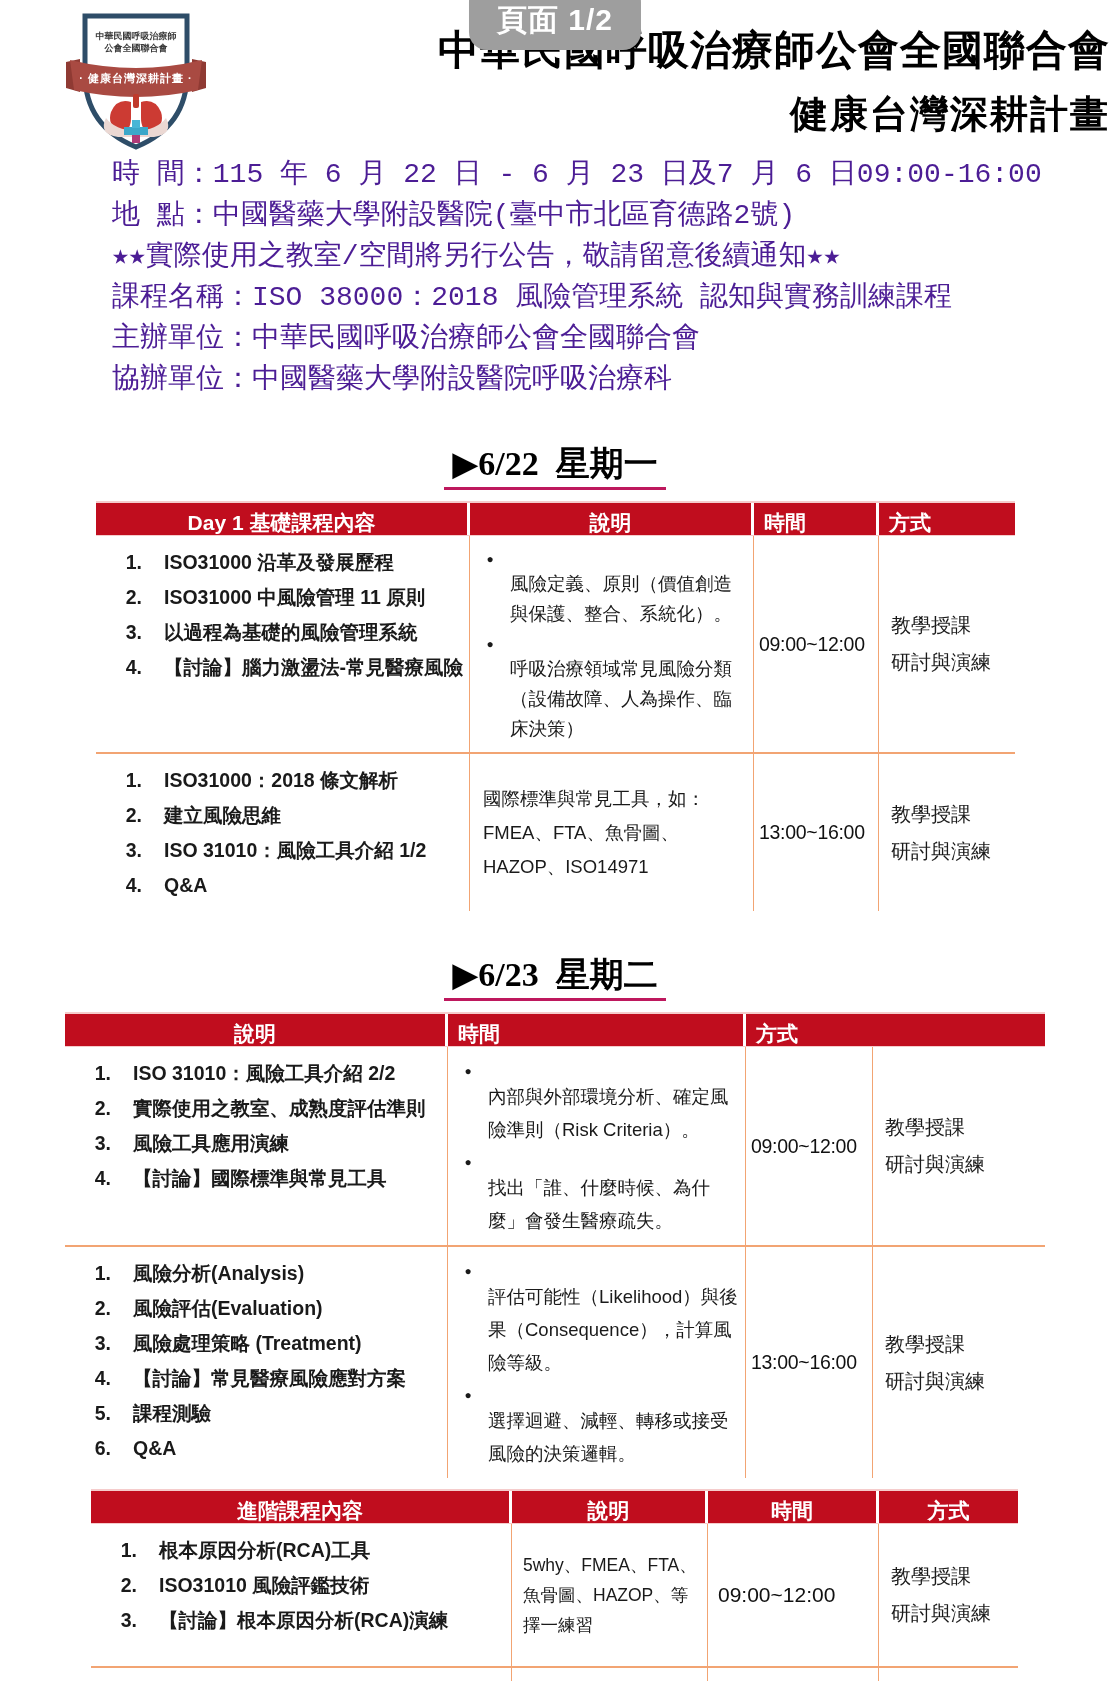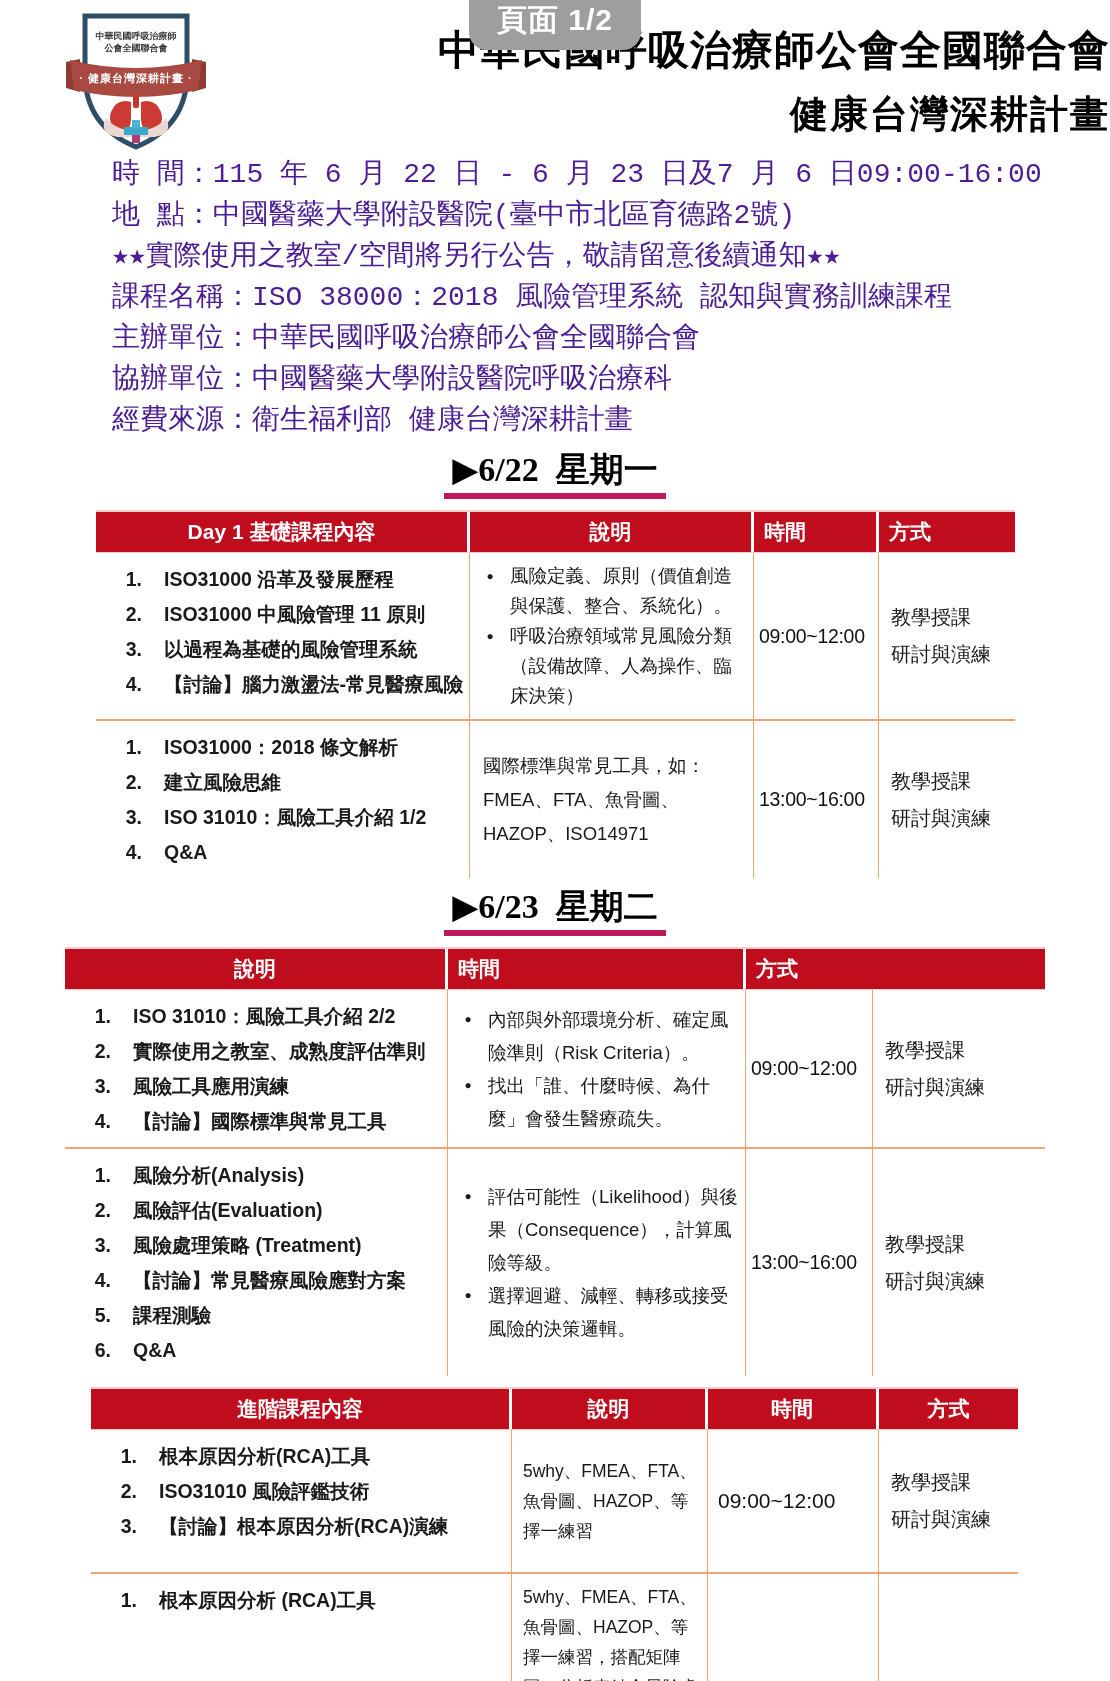--- a/index.html
+++ b/index.html
@@ -37,34 +37,34 @@
   .info-block{margin:16px 0 0 112px;}
   .info-line{
     font-family:Liberation Mono, monospace;
     font-size:28px;line-height:41px;color:#4c1d95;white-space:pre;
   }
   
   .day-heading-wrap{text-align:center;margin-top:9px;}
   .day-heading{
     display:inline-block;font-family:"Liberation Serif","DejaVu Serif",serif;
     font-size:34px;font-weight:800;color:#000;line-height:40px;
-    border-bottom:6px solid #be185d;padding:0 8px 3px;white-space:pre;
+    border-bottom:3px solid #be185d;padding:0 8px 3px;white-space:pre;margin-top:35px;
   }
   
   .course-table{border-top:2px solid var(--header-pink);margin-top:11px;}
   .course-table.t1{margin-left:96px;width:919px;}
   .course-table.t2{margin-left:65px;width:980px;}
   .course-table.t3{margin-left:91px;width:927px;border-bottom:5px solid #1c1c1c;}
   .trow{display:grid;}
   .t1 .trow{grid-template-columns:374px 284px 125px 136px;}
   .t2 .trow{grid-template-columns:383px 298px 127px 172px;}
   .t3 .trow{grid-template-columns:421px 196px 171px 139px;}
   .thead{background:var(--header-red);border-bottom:1px solid var(--header-pink);}
   .hc{
-    color:#fff;font-weight:700;font-size:21px;height:40px;line-height:40px;
+    color:#fff;font-weight:700;font-size:21px;height:32px;line-height:40px;
     border-right:3px solid #fff;overflow:hidden;white-space:nowrap;
   }
   .hc:last-child{border-right:none;}
   .hc.c{text-align:center;}
   .hc.l{padding-left:10px;text-align:left;}
   .tbody-row + .tbody-row{border-top:2px solid var(--border-orange);}
   .t1 .tbody-row.r1{min-height:132px;}
   .t1 .tbody-row.r2{min-height:134px;}
   .t2 .tbody-row.r1{min-height:135px;}
   .t2 .tbody-row.r2{min-height:215px;}
@@ -74,21 +74,21 @@
   .cell:last-child{border-right:none;}
   
   .items{padding:15px 4px 2px 0;}
   .item{display:flex;margin-bottom:13px;font-size:19.5px;font-weight:700;line-height:22px;color:var(--text-black);}
   .item .num{flex:0 0 46px;text-align:right;}
   .item .txt{flex:1;padding-left:22px;}
   
   .desc{display:flex;flex-direction:column;justify-content:center;padding:8px 6px 8px 0;font-size:18.5px;color:var(--text-black);}
   .bullet{display:flex;}
   .bullet .mark{flex:0 0 40px;text-align:center;font-size:12px;line-height:30px;}
-  .bullet .btxt{flex:1;line-height:30px;}
+  .bullet .btxt{flex:1;line-height:30px;margin-top:25px;}
   .t2 .bullet .mark,.t2 .bullet .btxt{line-height:33px;}
   .dtext{padding-left:13px;line-height:34px;}
   .t3 .dtext{padding-left:11px;line-height:30px;font-size:17.5px;}
   
   .time{display:flex;align-items:center;padding-left:5px;}
   .tval{font-size:19.5px;letter-spacing:-0.3px;color:#111;white-space:nowrap;}
   .t3 .tval{font-size:21px;letter-spacing:0;}
   .t3 .time{padding-left:10px;}
   
   .method{display:flex;flex-direction:column;justify-content:center;padding-left:12px;}
@@ -121,21 +121,20 @@
   <div class="doc-subtitle">健康台灣深耕計畫</div>
 </div>
 
 <div class="info-block">
     <div class="info-line">時 間：115 年 6 月 22 日 - 6 月 23 日及7 月 6 日09:00-16:00</div>
     <div class="info-line">地 點：中國醫藥大學附設醫院(臺中市北區育德路2號)</div>
     <div class="info-line">★★實際使用之教室/空間將另行公告，敬請留意後續通知★★</div>
     <div class="info-line">課程名稱：ISO 38000：2018 風險管理系統 認知與實務訓練課程</div>
     <div class="info-line">主辦單位：中華民國呼吸治療師公會全國聯合會</div>
     <div class="info-line">協辦單位：中國醫藥大學附設醫院呼吸治療科</div>
-    <div class="info-line">經費來源：衛生福利部 健康台灣深耕計畫</div>
   </div>
 
 <div>
     <div class="day-heading-wrap"><span class="day-heading">▶6/22  星期一</span></div>
     <div class="course-table t1">
       <div class="trow thead">
         <div class="hc c">Day 1 基礎課程內容</div>
         <div class="hc c">說明</div>
         <div class="hc l">時間</div>
         <div class="hc l">方式</div>

